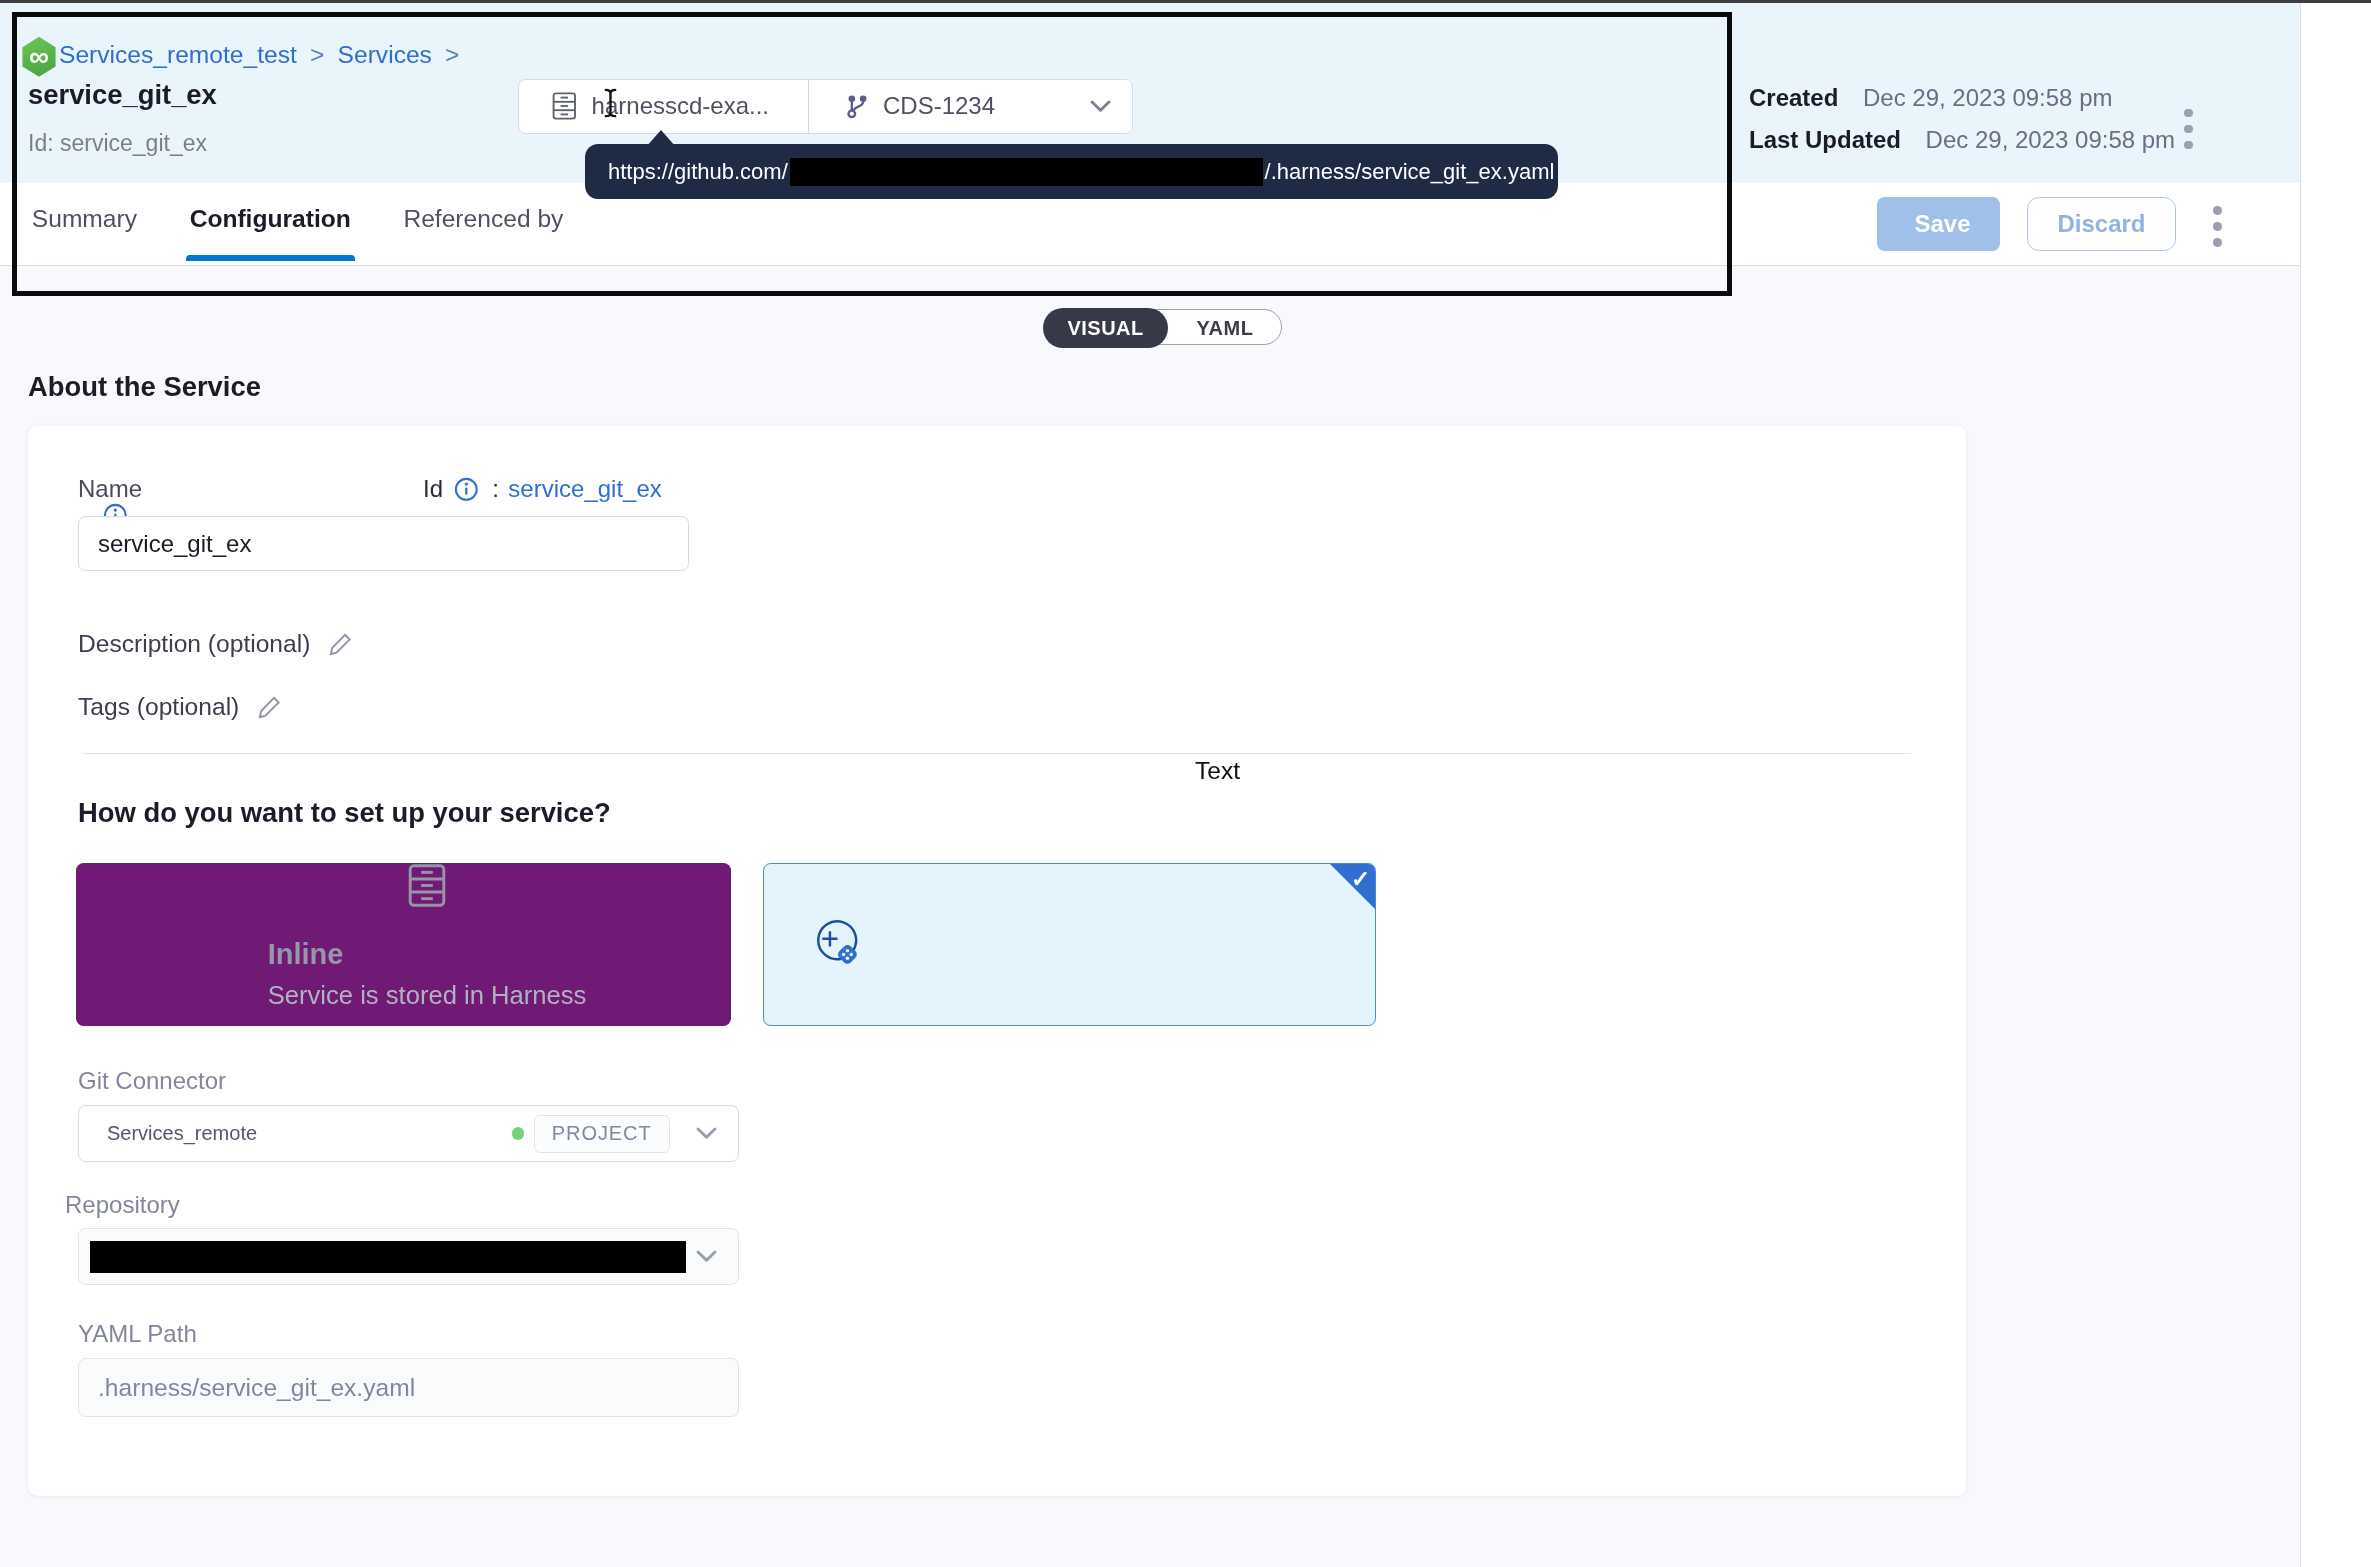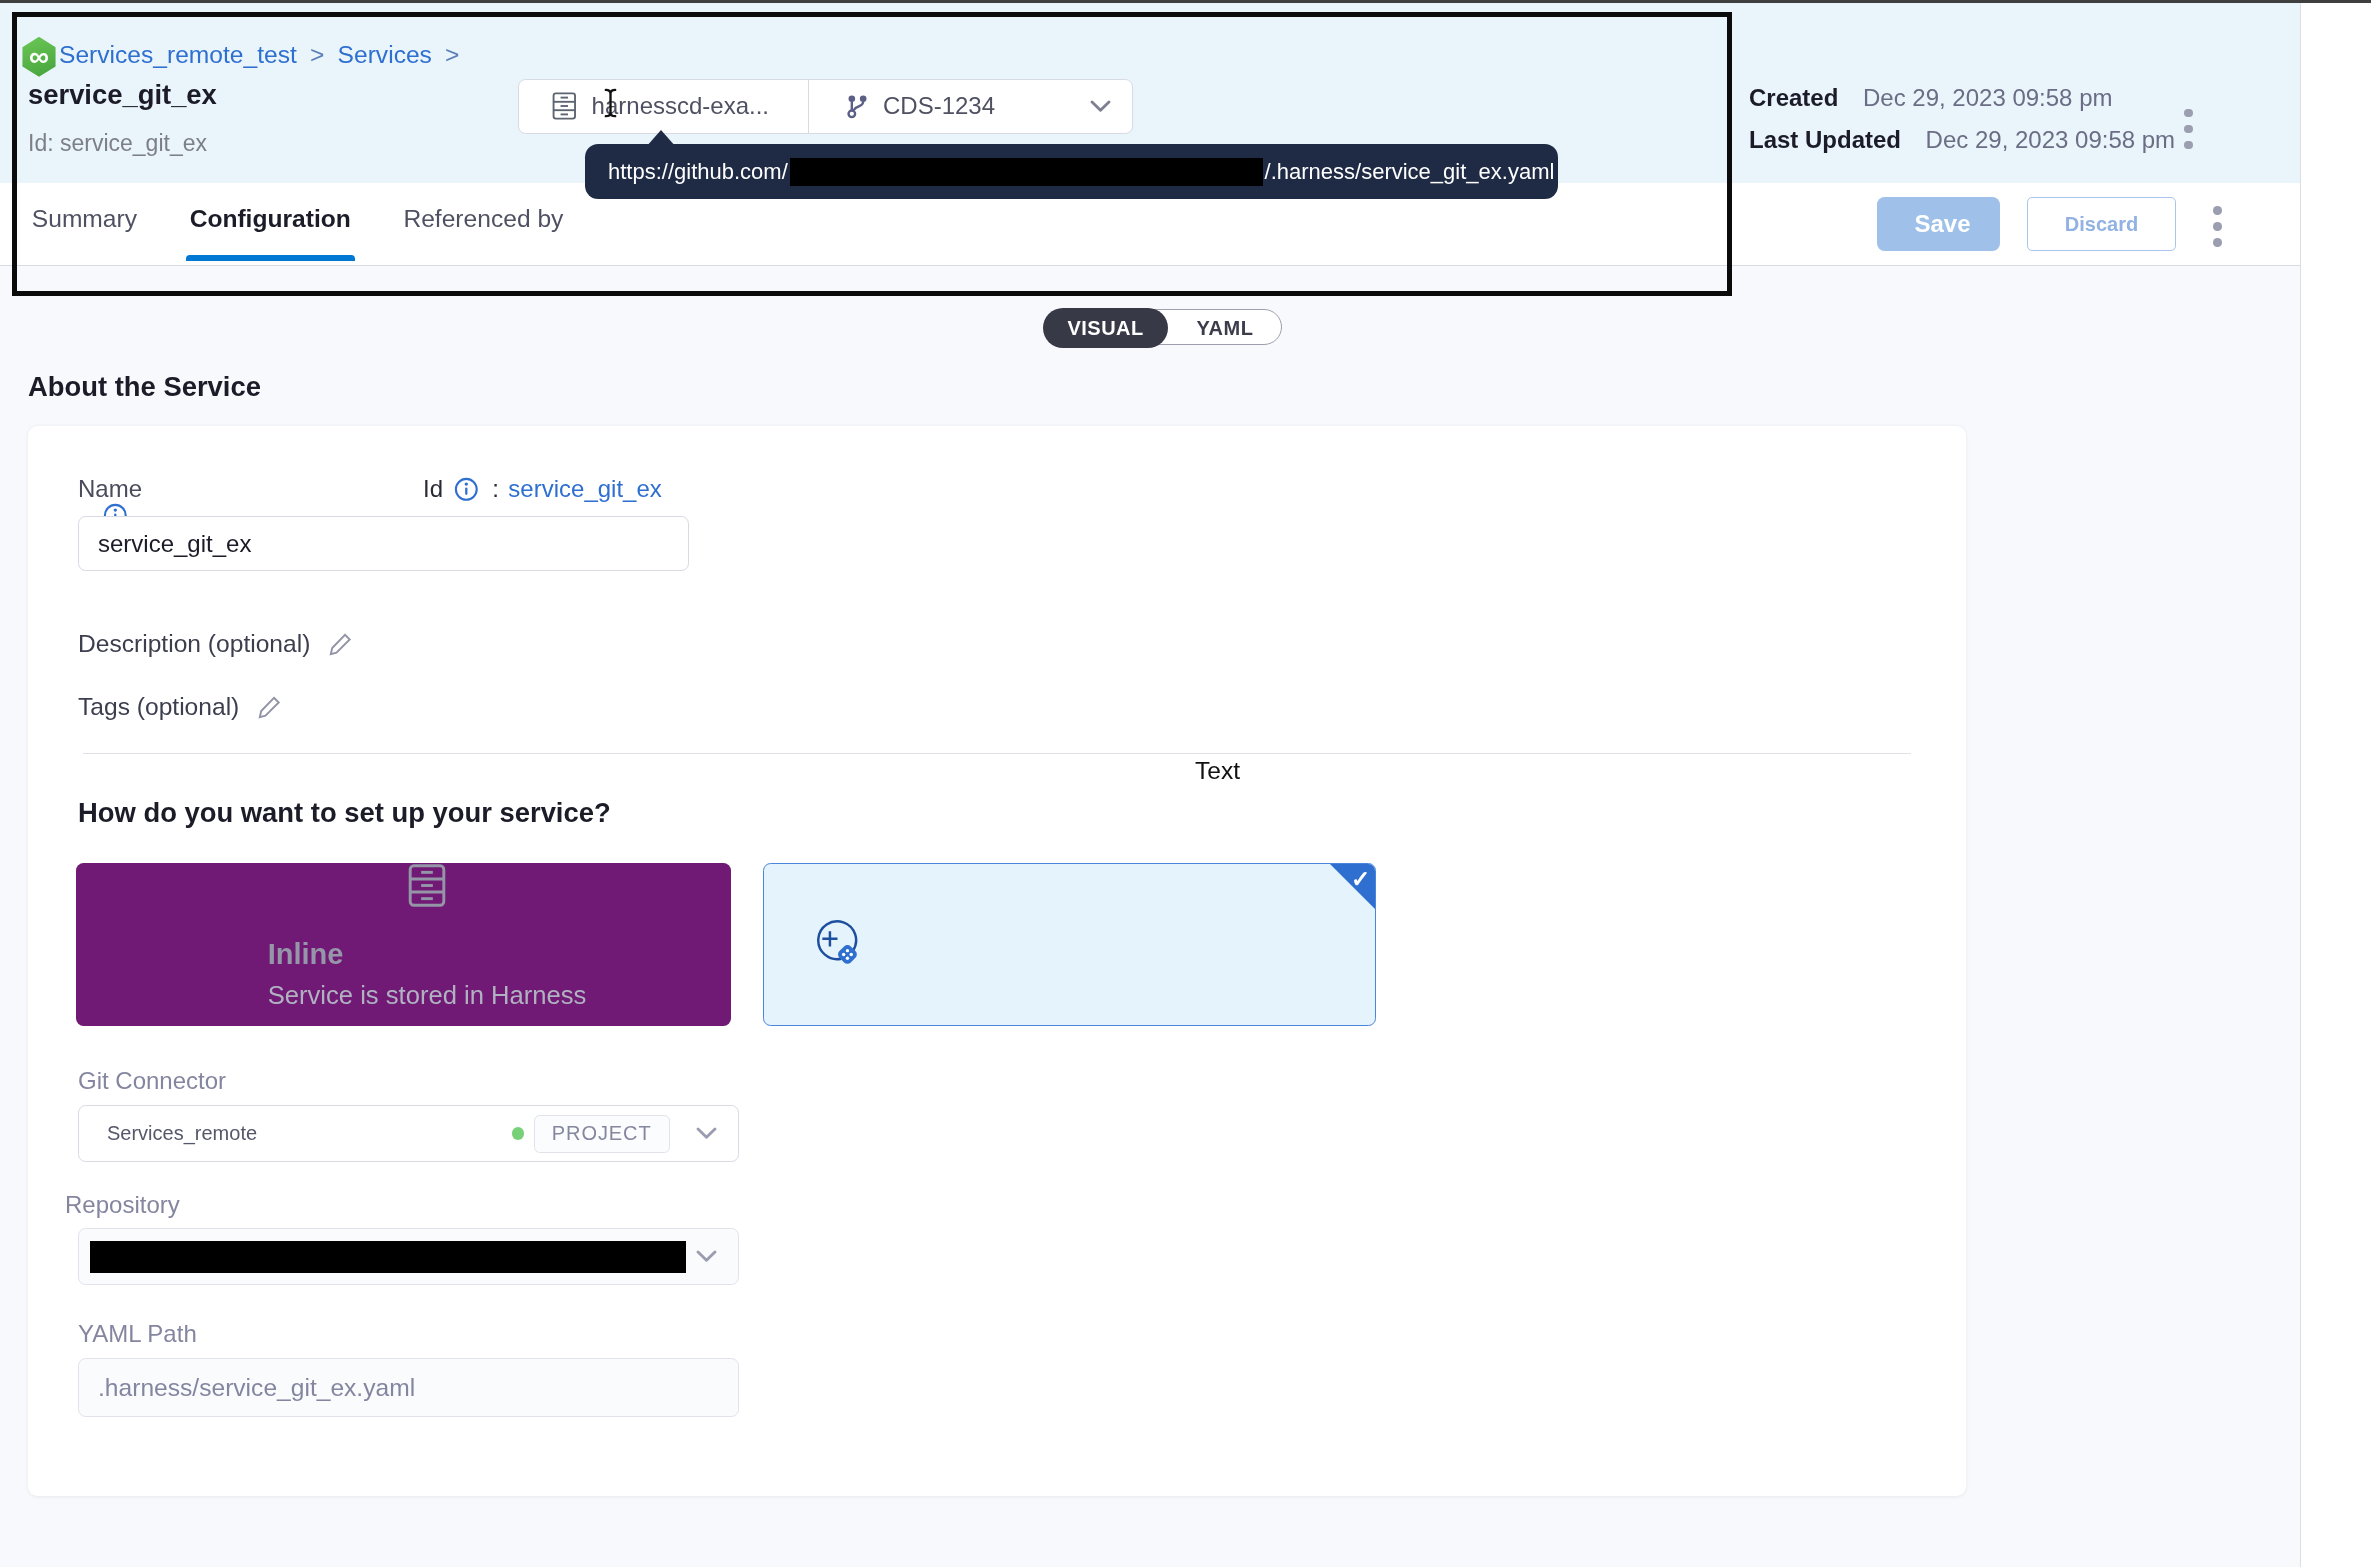--- a/index.html
+++ b/index.html
@@ -53,22 +53,22 @@
   .kebab-tabs { left:2213px; top:206px; }
 
   
   .tabrow { left:0; top:183px; width:2300px; height:83px; background:#ffffff; border-bottom:0.9px solid #d8d9e3; box-shadow:0 2.8px 4.7px rgba(40,41,61,0.05); }
   .tabs { left:28px; top:183px; height:72px; display:flex; align-items:center; }
   .tab { position:relative; height:83px; display:flex; align-items:center; padding:0 3.8px; margin-right:45px; font-size:24.6px; color:#4f5162; cursor:pointer; }
   .tab.active { font-weight:bold; color:#1c1c28; }
   .tab.active::after { content:""; position:absolute; left:0; right:0; bottom:0; height:5.7px; border-radius:3.8px 3.8px 0 0; background:#0278d5; }
   .btn-save { left:1877px; top:197px; width:123px; height:54px; background:#9fc0e8; border:none; border-radius:7.6px;
     color:#ffffff; font-size:24px; font-weight:bold; font-family:inherit; cursor:pointer;padding-left:8px; }
-  .btn-discard { left:2027px; top:197px; width:149px; height:54px; background:#ffffff; border:1.9px solid #abc4ec; border-radius:5px;
-    color:#91b2e3; font-size:20px; font-weight:bold; font-family:inherit; cursor:pointer; }
+  .btn-discard { left:2027px; top:197px; width:149px; height:54px; background:#ffffff; border:1.9px solid #abc4ec; border-radius:12px;
+    color:#91b2e3; font-size:24px; font-weight:bold; font-family:inherit; cursor:pointer; }
 
   
   .page { left:0; top:266px; width:2300px; height:1301px; background:#f7f9fc; }
 
   
   .view-toggle { left:1044px; top:309px; width:238px; height:36px; border:1.9px solid #9d9eae; border-radius:19px; background:#ffffff; }
   .toggle-visual { position:absolute; left:-1.9px; top:-1.9px; width:125px; height:40px; background:#383946; border-radius:20px;
     color:#ffffff; font-size:20px; font-weight:bold; letter-spacing:0.5px; display:flex; align-items:center; justify-content:center; cursor:pointer; }
   .toggle-yaml { position:absolute; right:0; top:0; width:112px; height:36px; color:#3c3d4a; font-size:20px; font-weight:bold; letter-spacing:0.5px;
     display:flex; align-items:center; justify-content:center; cursor:pointer; }

